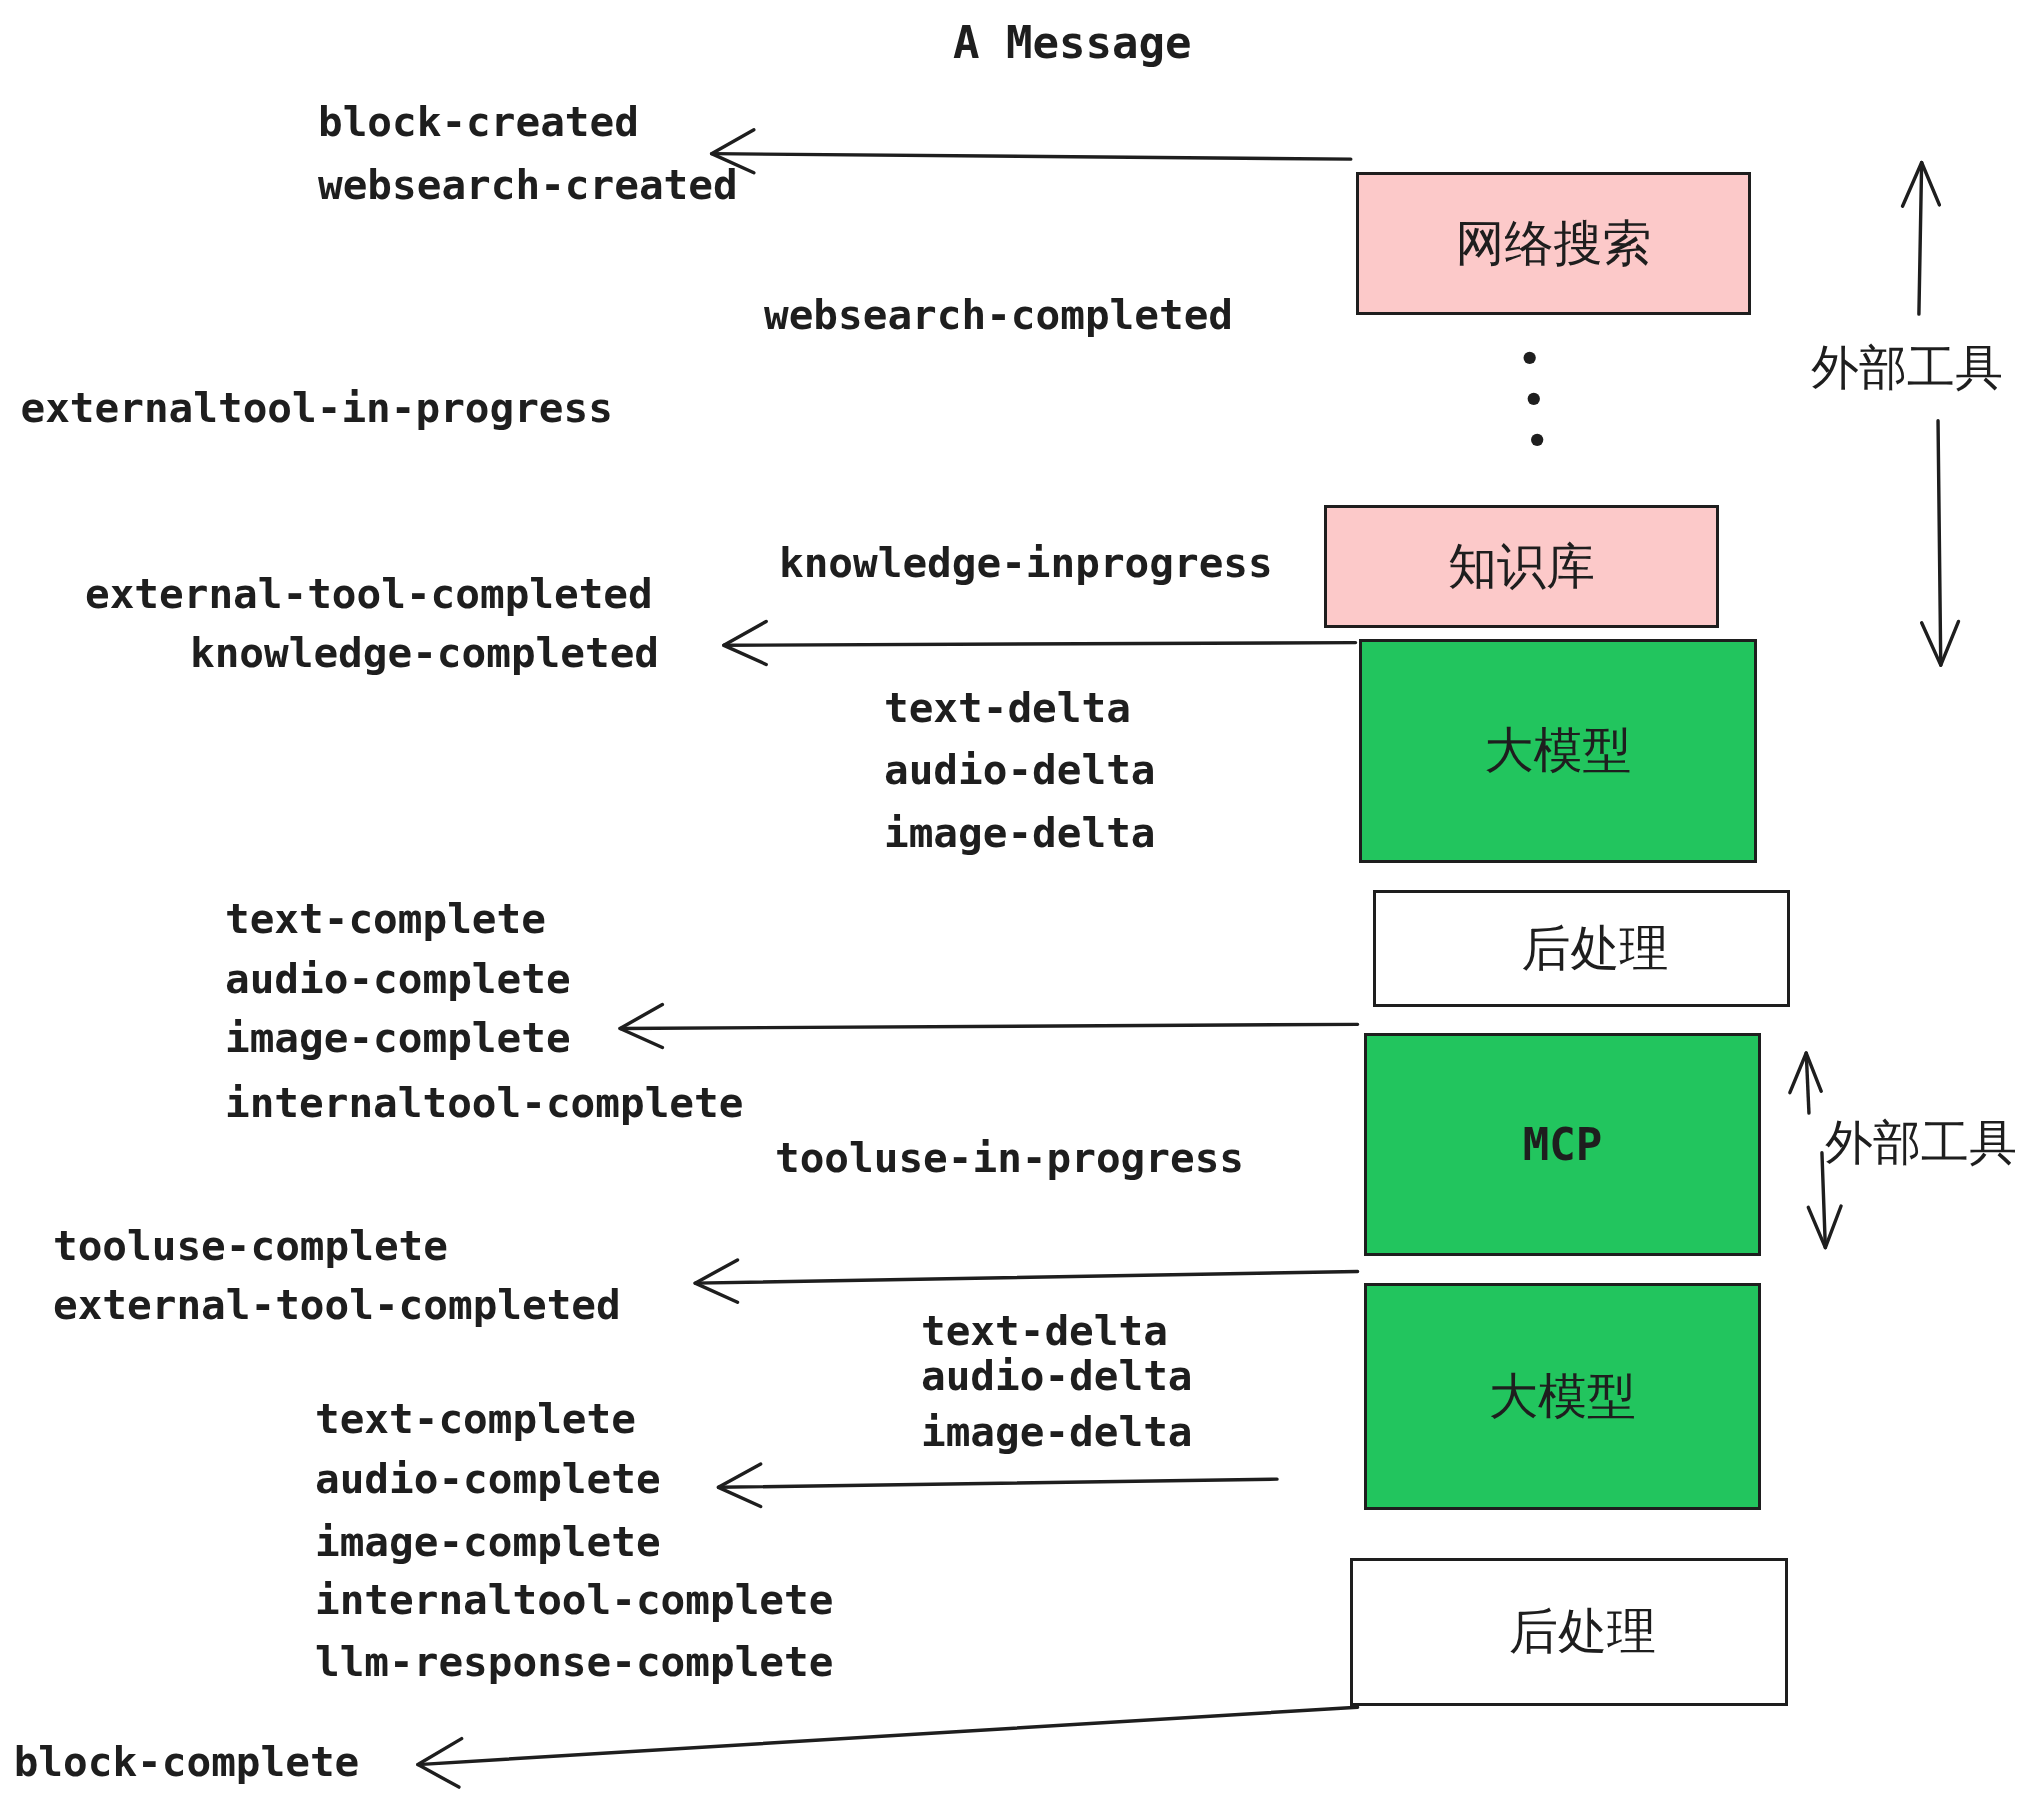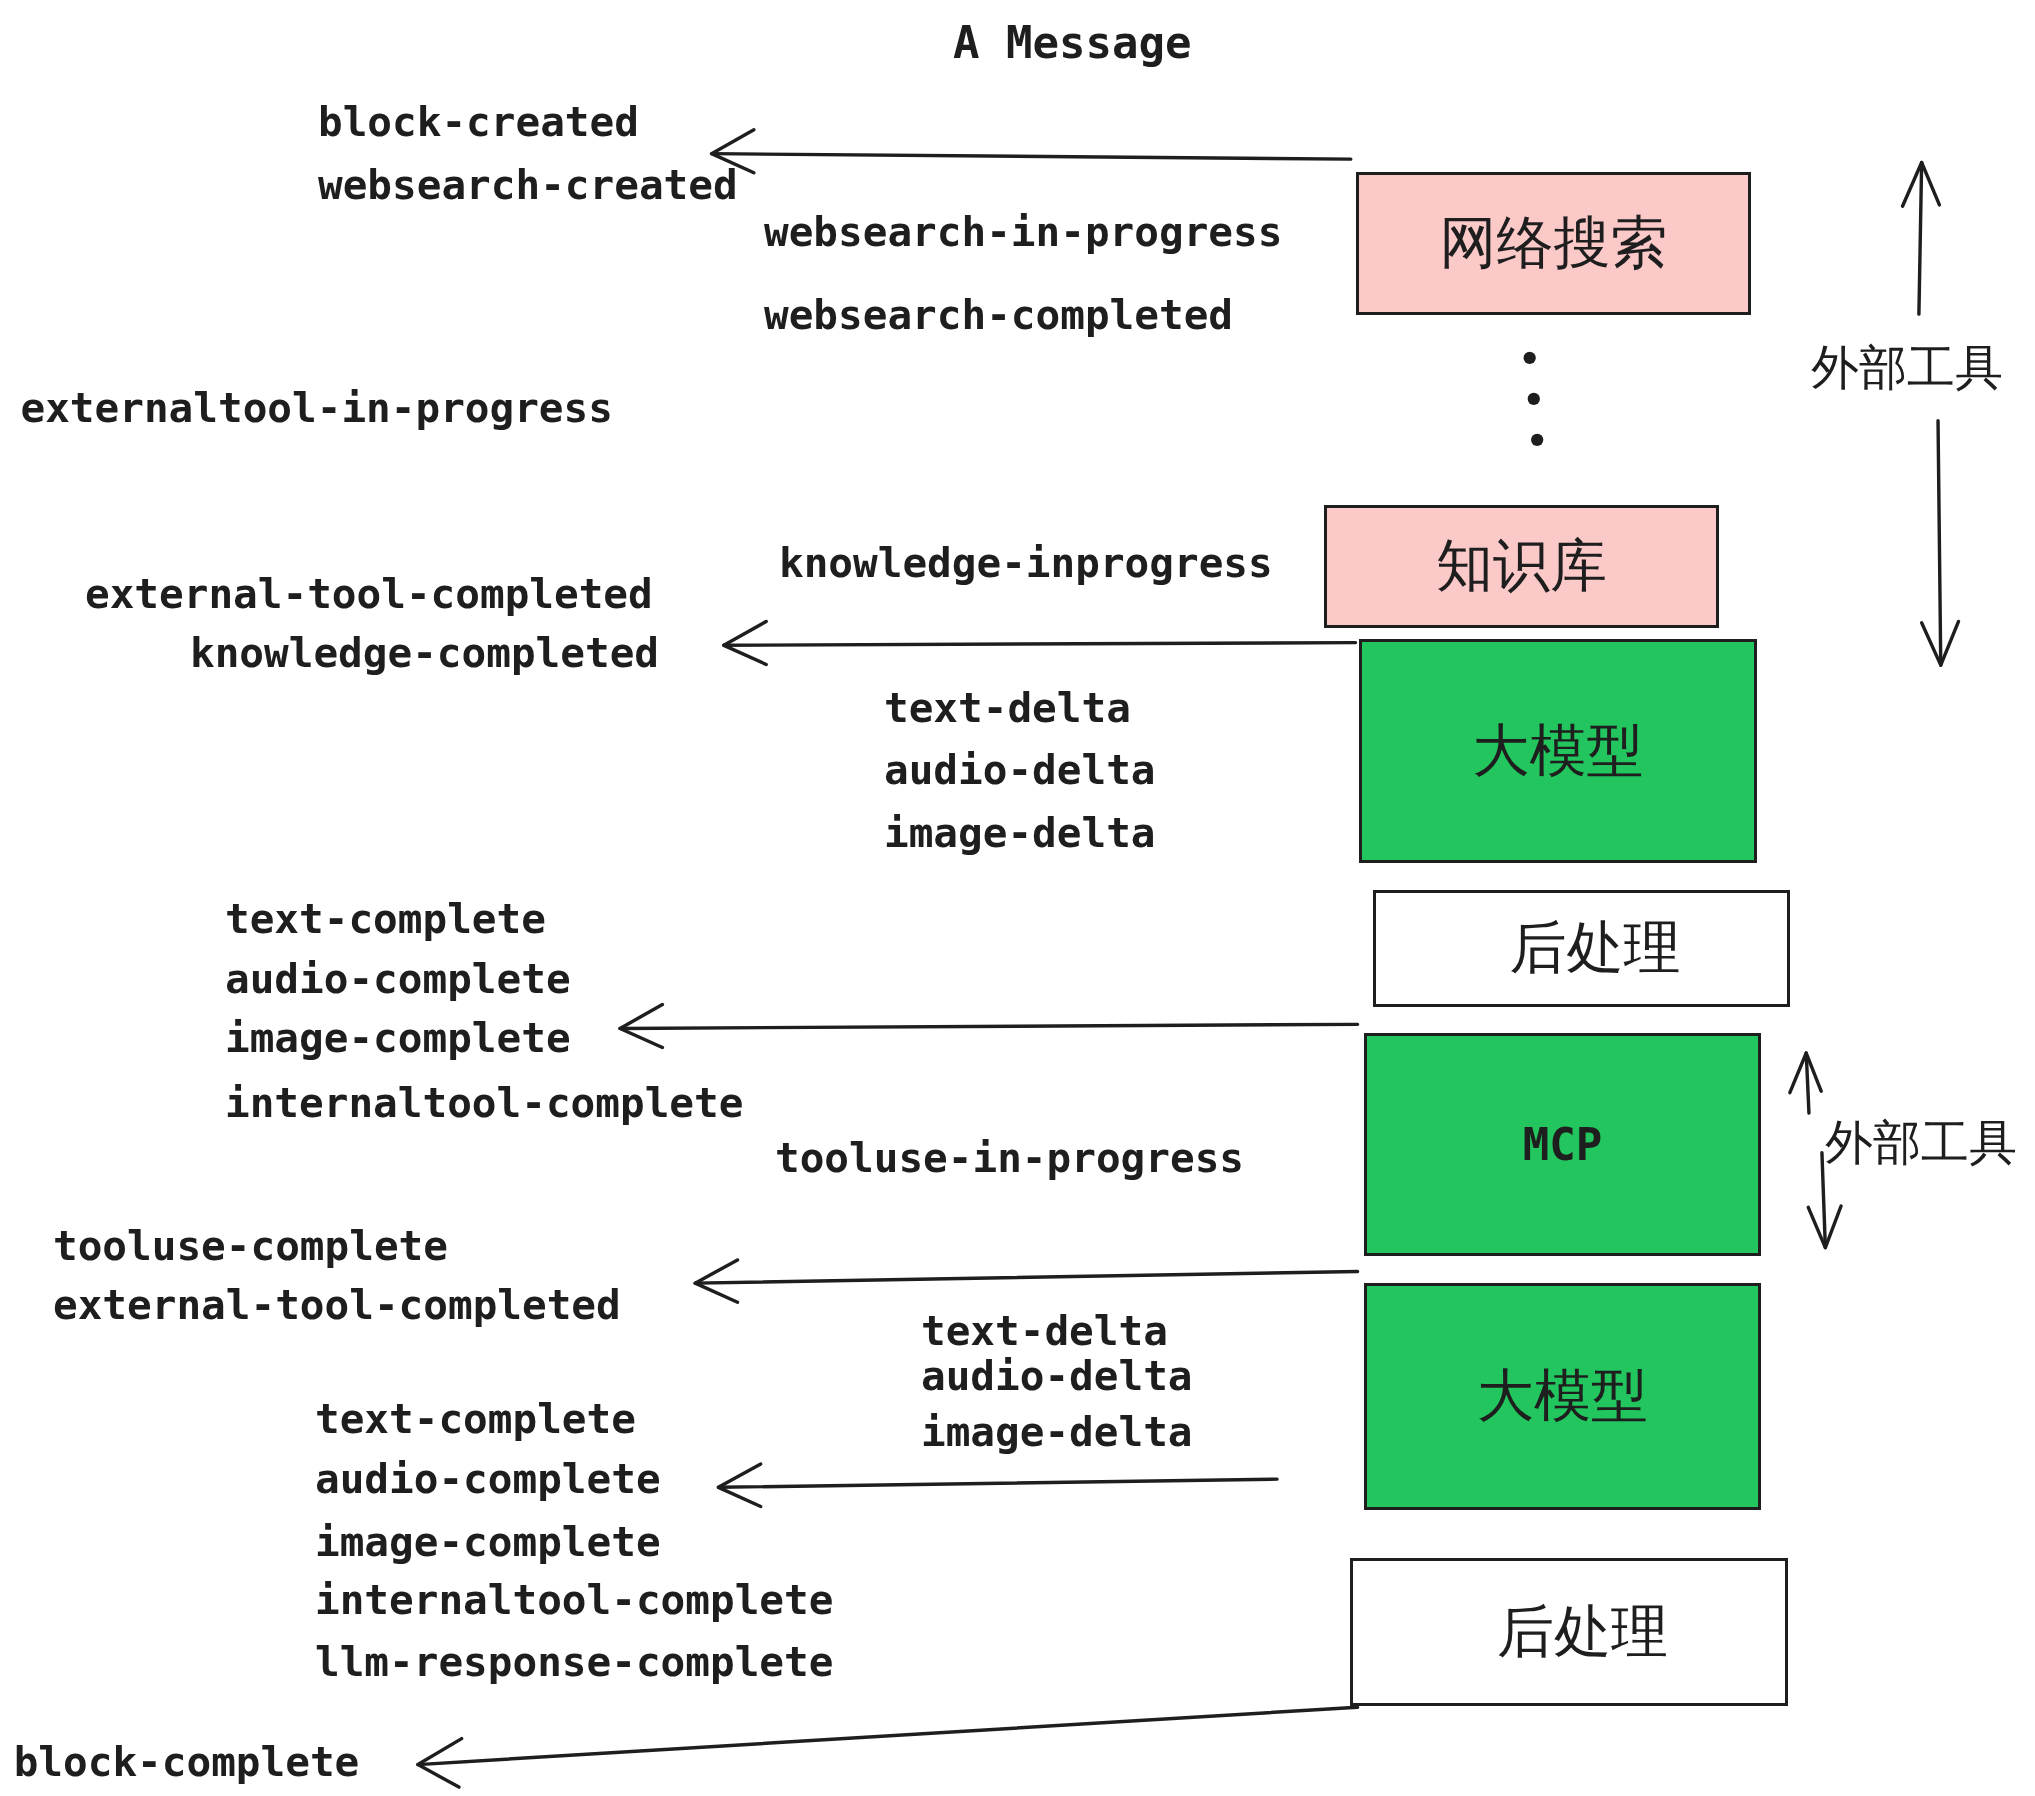--- a/index.html
+++ b/index.html
@@ -29,21 +29,21 @@
     font-family:"DejaVu Sans Mono","Liberation Mono",monospace;
     font-weight:bold;
     font-size:44px;
     white-space:nowrap;
   }
   .box{
     position:absolute;
     box-sizing:border-box;
     border:3.4px solid #1e1e1e;
     display:flex;align-items:center;justify-content:center;
-    font-size:57px;
+    font-size:49px;
     color:#1e1e1e;
     white-space:nowrap;
     font-family:Liberation Serif, serif;
   }
   .box.pink{background:#fcc9c9;}
   .box.green{background:#22c55e;}
   .box.yellow{background:#22c55e;}
   .box.white{background:#ffffff;padding-left:27px;}
   .box.mono-label{
     font-family:"DejaVu Sans Mono","Liberation Mono",monospace;
@@ -129,21 +129,20 @@
   </div>
   <div class="box green" style="left:1364px;top:1283px;width:397px;height:227px;">
     <span>大模型</span>
   </div>
   <div class="box white" style="left:1350px;top:1558px;width:438px;height:148px;">
     <span>后处理</span>
   </div>
 
   <div class="evt" style="left:318px;top:94px;">block-created</div>
   <div class="evt" style="left:318px;top:157px;">websearch-created</div>
-  <div class="evt" style="left:764px;top:204px;">websearch-in-progress</div>
   <div class="evt" style="left:764px;top:287px;">websearch-completed</div>
   <div class="evt" style="left:20.5px;top:380px;">externaltool-in-progress</div>
   <div class="evt" style="left:779px;top:535px;">knowledge-inprogress</div>
   <div class="evt" style="left:85px;top:566px;">external-tool-completed</div>
   <div class="evt" style="left:190px;top:625px;">knowledge-completed</div>
   <div class="evt" style="left:884px;top:680px;">text-delta</div>
   <div class="evt" style="left:884px;top:742px;">audio-delta</div>
   <div class="evt" style="left:884px;top:805px;">image-delta</div>
   <div class="evt" style="left:225px;top:891px;">text-complete</div>
   <div class="evt" style="left:225px;top:951px;">audio-complete</div>

